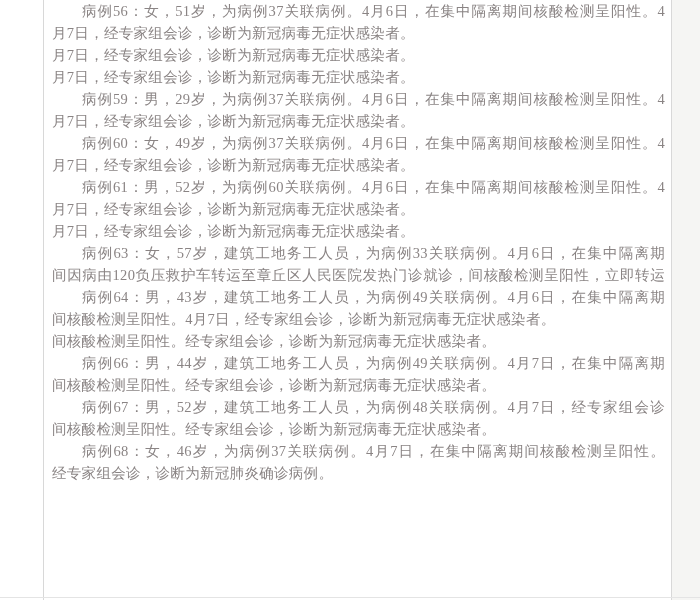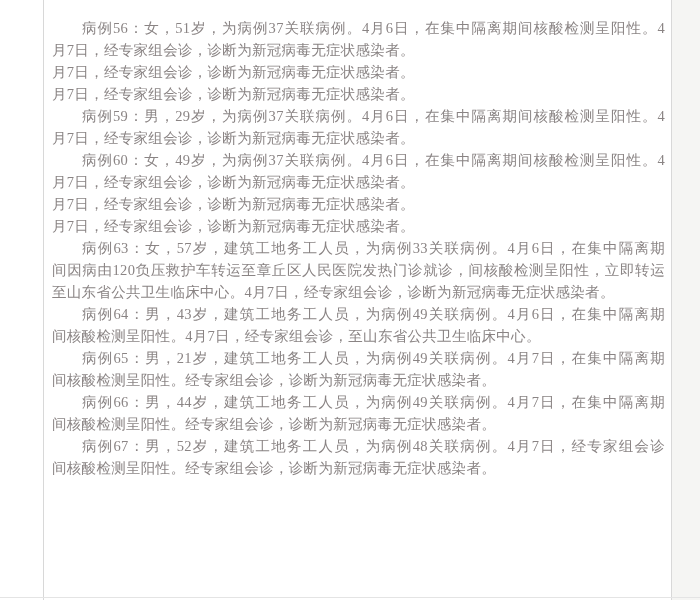--- a/index.html
+++ b/index.html
@@ -27,21 +27,21 @@
   .margin-strip {
     position: absolute; top: 0; bottom: 0; left: 672px; right: 0;
     background: var(--margin-bg);
   }
   .bottom-edge {
     position: absolute; left: 0; right: 0; top: 597px; height: 1px;
     background: var(--bottom-edge);
   }
   .doc-content {
     position: absolute;
-    left: 52px; top: 17px;
+    left: 52px; top: 0;
     width: 613px;
     color: var(--text-color);
     font-size: 14.5px;
     line-height: 22px;
     letter-spacing: 0.3px;
   }
   .doc-line {
     text-align: justify;
     text-align-last: justify;
     height: 22px;
@@ -71,39 +71,42 @@
     </div>
     <div>
       <div class="doc-line first">病例59：男，29岁，为病例37关联病例。4月6日，在集中隔离期间核酸检测呈阳性。4</div>
       <div class="doc-line final">月7日，经专家组会诊，诊断为新冠病毒无症状感染者。</div>
     </div>
     <div>
       <div class="doc-line first">病例60：女，49岁，为病例37关联病例。4月6日，在集中隔离期间核酸检测呈阳性。4</div>
       <div class="doc-line final">月7日，经专家组会诊，诊断为新冠病毒无症状感染者。</div>
     </div>
     <div>
+      <div class="doc-line first">病例61：男，52岁，为病例60关联病例。4月6日，在集中隔离期间核酸检测呈阳性。4</div>
       <div class="doc-line final">月7日，经专家组会诊，诊断为新冠病毒无症状感染者。</div>
     </div>
     <div>
       <div class="doc-line final">月7日，经专家组会诊，诊断为新冠病毒无症状感染者。</div>
     </div>
     <div>
       <div class="doc-line first">病例63：女，57岁，建筑工地务工人员，为病例33关联病例。4月6日，在集中隔离期</div>
       <div class="doc-line">间因病由120负压救护车转运至章丘区人民医院发热门诊就诊，间核酸检测呈阳性，立即转运</div>
-      <div class="doc-line final">至山东省公共卫生临床中心。4月7日，经专家组会诊，诊断为新冠病毒无症状感染者。</div>
     </div>
     <div>
       <div class="doc-line first">病例64：男，43岁，建筑工地务工人员，为病例49关联病例。4月6日，在集中隔离期</div>
-      <div class="doc-line final">间核酸检测呈阳性。4月7日，经专家组会诊，至山东省公共卫生临床中心。</div>
+      <div class="doc-line final">间核酸检测呈阳性。4月7日，经专家组会诊，诊断为新冠病毒无症状感染者。</div>
     </div>
     <div>
-      <div class="doc-line first">病例65：男，21岁，建筑工地务工人员，为病例49关联病例。4月7日，在集中隔离期</div>
       <div class="doc-line final">间核酸检测呈阳性。经专家组会诊，诊断为新冠病毒无症状感染者。</div>
     </div>
     <div>
       <div class="doc-line first">病例66：男，44岁，建筑工地务工人员，为病例49关联病例。4月7日，在集中隔离期</div>
       <div class="doc-line final">间核酸检测呈阳性。经专家组会诊，诊断为新冠病毒无症状感染者。</div>
     </div>
     <div>
       <div class="doc-line first">病例67：男，52岁，建筑工地务工人员，为病例48关联病例。4月7日，经专家组会诊</div>
       <div class="doc-line final">间核酸检测呈阳性。经专家组会诊，诊断为新冠病毒无症状感染者。</div>
     </div>
+    <div>
+      <div class="doc-line first">病例68：女，46岁，为病例37关联病例。4月7日，在集中隔离期间核酸检测呈阳性。</div>
+      <div class="doc-line final">经专家组会诊，诊断为新冠肺炎确诊病例。</div>
+    </div>
   </div>
 
 </body></html>

